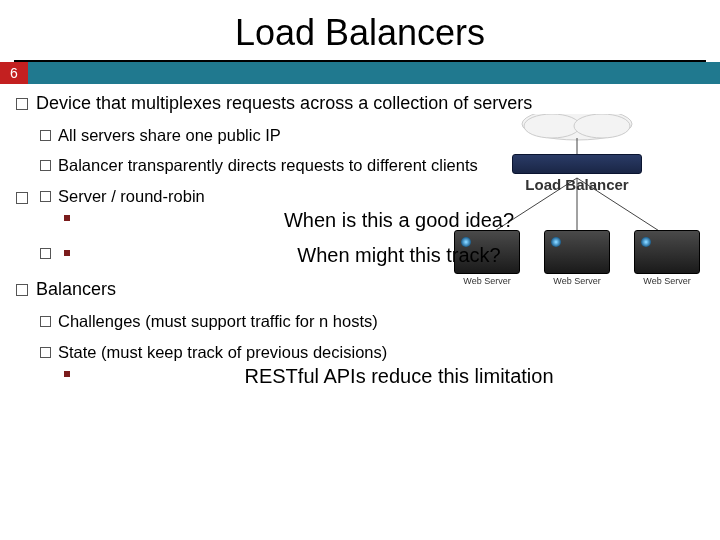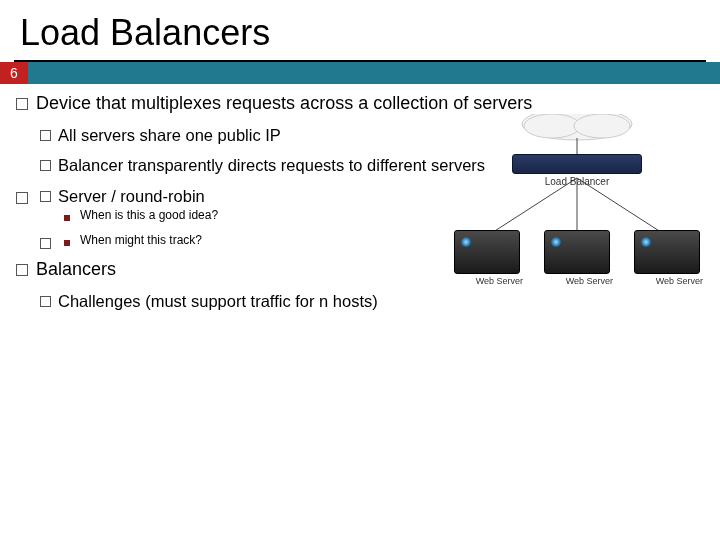--- a/index.html
+++ b/index.html
@@ -9,20 +9,21 @@
     font-family: Arial, Helvetica, sans-serif;
     background: #fff;
     color: #000;
     overflow: hidden;
     position: relative;
   }
   .title {
     font-size: 36px;
     font-weight: 400;
     padding: 12px 20px 6px 20px;
+    text-align: center;
   }
   .title-underline {
     border-bottom: 2px solid #000;
     margin: 0 14px 0 14px;
   }
   .page-bar {
     height: 22px;
     background: #20798f;
     display: flex;
     align-items: stretch;
@@ -54,21 +55,21 @@
   .lvl2 { font-size: 16.5px; }
   .lvl2 > li { padding-left: 22px; position: relative; margin: 10px 0; }
   .lvl2 > li::before {
     content: "";
     position: absolute;
     left: 4px; top: 5px;
     width: 9px; height: 9px;
     border: 1.5px solid #555;
     background: transparent;
   }
-  .lvl3 { font-size: 12px; }
+  .lvl3 { font-size: 20px; text-align: center; }
   .lvl3 > li { padding-left: 22px; position: relative; margin: 2px 0; }
   .lvl3 > li::before {
     content: "";
     position: absolute;
     left: 6px; top: 7px;
     width: 6px; height: 6px;
     background: #7a1c1c;
   }
   .diagram {
     position: absolute;
@@ -84,21 +85,21 @@
     width: 150px;
     text-align: center;
   }
   .lb-device {
     width: 130px; height: 20px;
     background: linear-gradient(#2a3b66, #1a2646);
     border-radius: 3px;
     margin: 0 auto 2px auto;
     border: 1px solid #0a1430;
   }
-  .lb-label { font-size: 10px; color: #333; }
+  .lb-label { font-size: 15px; color: #333; font-weight: bold; }
   .servers {
     position: absolute;
     bottom: 18px;
     left: 0; right: 0;
     display: flex;
     justify-content: space-around;
   }
   .server { width: 72px; text-align: center; }
   .server-box {
     width: 66px; height: 44px;
@@ -109,21 +110,21 @@
     position: relative;
   }
   .server-box::after {
     content: "";
     position: absolute;
     top: 6px; left: 6px;
     width: 10px; height: 10px;
     background: radial-gradient(circle, #7fd0ff 10%, #1a5c8a 70%);
     border-radius: 50%;
   }
-  .server-label { font-size: 9px; color: #333; text-align: right; }
+  .server-label { font-size: 9px; color: #333; }
   svg.lines { position: absolute; top: 0; left: 0; width: 100%; height: 100%; }
 </style>
 </head>
 <body>
 
 <div class="title">Load Balancers</div>
 <div class="title-underline"></div>
 
 <div class="page-bar">
   <div class="page-num">6</div>
@@ -158,21 +159,21 @@
     </div>
   </div>
 </div>
 
 <div class="content">
   <ul class="lvl1">
     <li>
       <span>Device that multiplexes requests across a collection of servers</span>
       <ul class="lvl2">
         <li>All servers share one public IP</li>
-        <li>Balancer transparently directs requests to different servers</li>
+        <li>Balancer transparently directs requests to different clients</li>
       </ul>
     </li>
     <li>
       <ul class="lvl2">
         <li>
           <span>Server / round-robin</span>
           <ul class="lvl3">
             <li>When is this a good idea?</li>
           </ul>
         </li>
@@ -180,16 +181,22 @@
           <ul class="lvl3">
             <li>When might this track?</li>
           </ul>
         </li>
       </ul>
     </li>
     <li>
       <span>Balancers</span>
       <ul class="lvl2">
         <li>Challenges (must support traffic for n hosts)</li>
+        <li>
+          <span>State (must keep track of previous decisions)</span>
+          <ul class="lvl3">
+            <li>RESTful APIs reduce this limitation</li>
+          </ul>
+        </li>
       </ul>
     </li>
   </ul>
 </div>
 
 </body></html>

